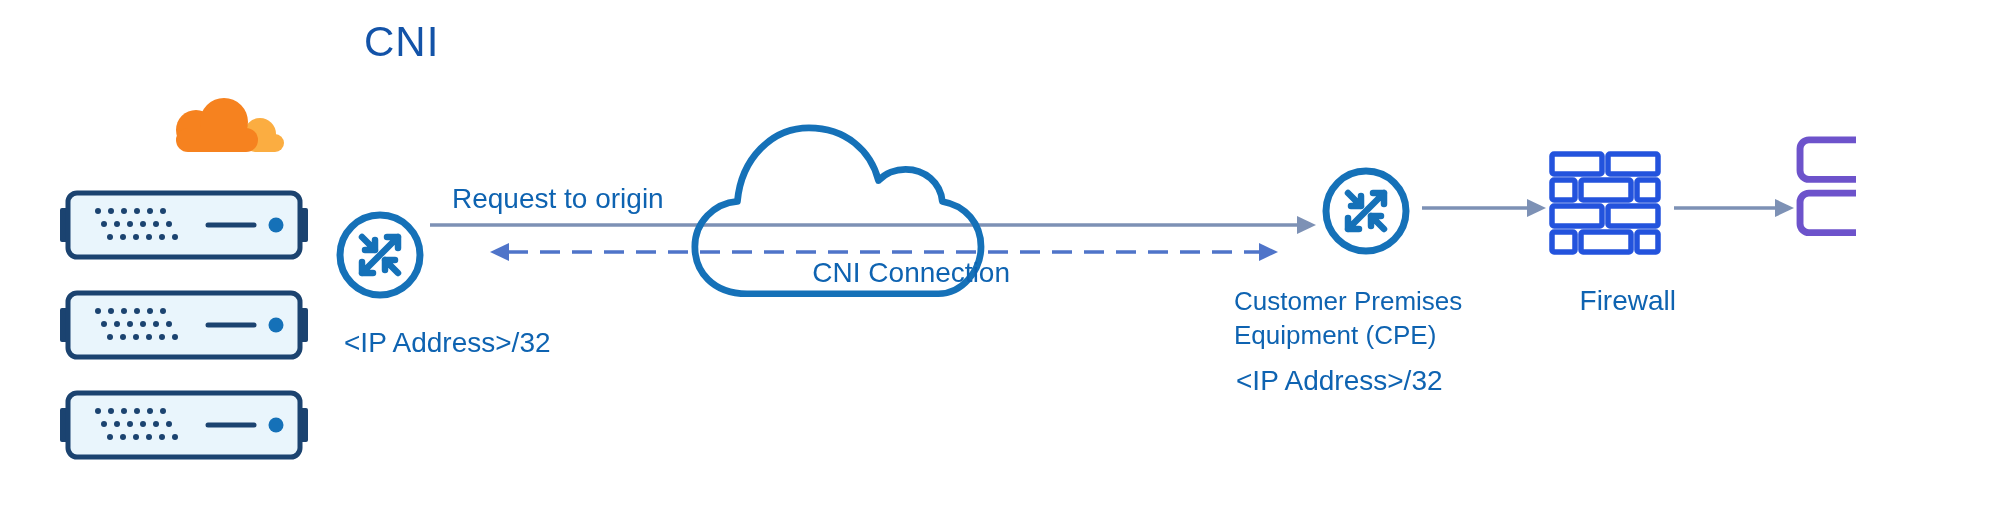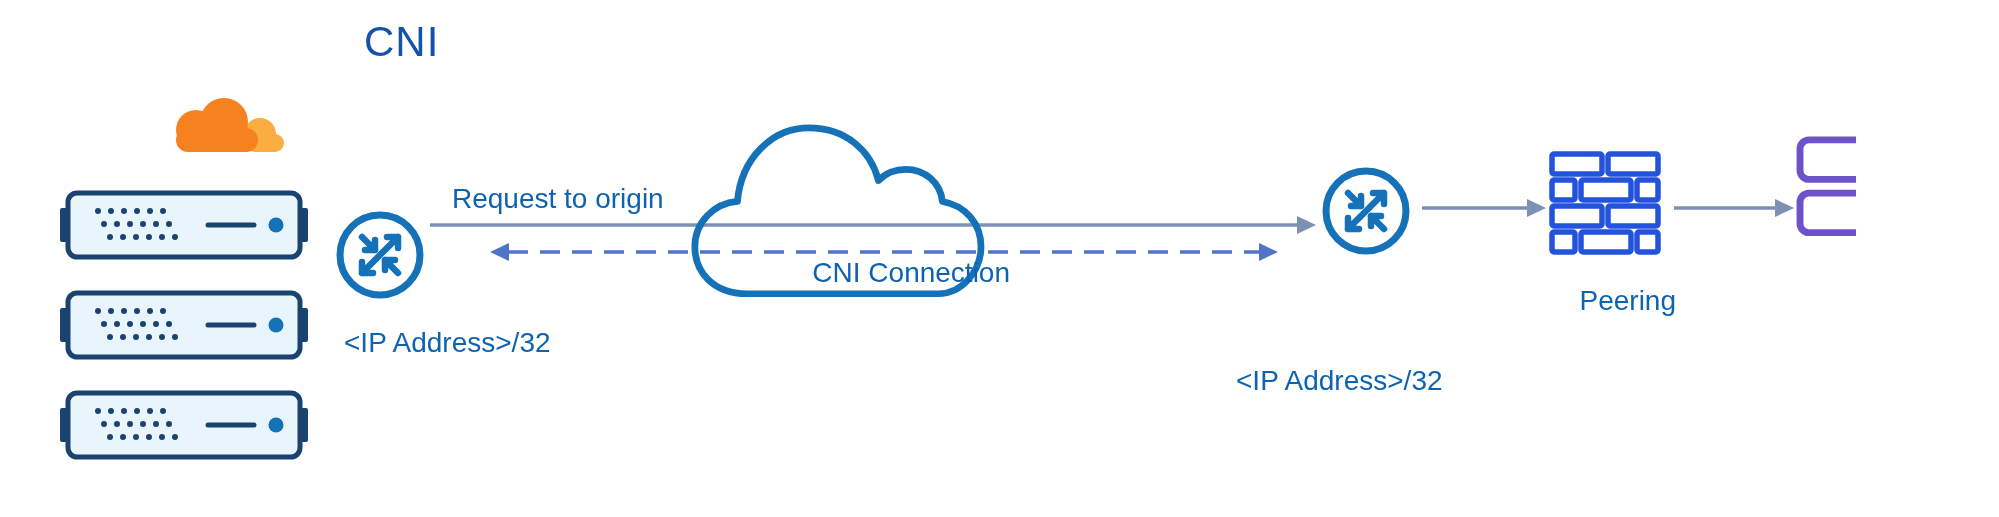--- a/index.html
+++ b/index.html
@@ -136,37 +136,41 @@
              C 272 64 288 78 290 98
              C 314 102 330 122 330 146
              C 330 172 310 196 286 196
              Z" fill="none" stroke="#1571b8" stroke-width="7" stroke-linejoin="round"></path>
   </svg>
   <div class="abs blue-label center" style="left:662px;top:258px;width:348px">CNI Connection</div>
 
   <svg class="abs" style="left:1318px;top:163px" width="96" height="96" viewBox="0 0 96 96">
       <use href="#router-icon"></use>
     </svg>
+  <div class="cpe-name">
+    <span>Customer Premises</span>
+    <span>Equipment (CPE)</span>
+  </div>
   <div class="abs blue-label" style="left:1236px;top:366px">&lt;IP Address&gt;/32</div>
 
   <svg class="abs" style="left:1548px;top:150px" width="114" height="106" viewBox="0 0 114 106">
     <g fill="none" stroke="#2353dd" stroke-width="5.5">
       <rect x="4" y="4" width="50" height="20" rx="2"></rect>
       <rect x="60" y="4" width="50" height="20" rx="2"></rect>
       <rect x="4" y="30" width="23" height="20" rx="2"></rect>
       <rect x="33" y="30" width="50" height="20" rx="2"></rect>
       <rect x="89" y="30" width="21" height="20" rx="2"></rect>
       <rect x="4" y="56" width="50" height="20" rx="2"></rect>
       <rect x="60" y="56" width="50" height="20" rx="2"></rect>
       <rect x="4" y="82" width="23" height="20" rx="2"></rect>
       <rect x="33" y="82" width="50" height="20" rx="2"></rect>
       <rect x="89" y="82" width="21" height="20" rx="2"></rect>
     </g>
   </svg>
-  <div class="abs blue-label center" style="left:1534px;top:286px;width:142px">Peering</div>
+  <div class="abs blue-label center" style="left:1534px;top:286px;width:142px">Firewall</div>
 
   <svg class="abs" style="left:1796px;top:134px" width="152" height="140" viewBox="0 0 154 142">
     <g fill="none" stroke="#6d53cb" stroke-width="7">
       <rect x="4" y="6" width="132" height="40" rx="9"></rect>
       <rect x="4" y="60" width="132" height="40" rx="9"></rect>
     </g>
     <circle cx="114" cy="26" r="5.5" fill="#6d53cb"></circle>
     <g>
       <path d="M112 136 C 99 119 91 108 91 92 A 21 21 0 1 1 133 92 C 133 108 125 119 112 136 Z" fill="#ffffff" stroke="#ffffff" stroke-width="20" stroke-linejoin="round"></path>
       <path d="M112 136 C 99 119 91 108 91 92 A 21 21 0 1 1 133 92 C 133 108 125 119 112 136 Z" fill="#ffffff" stroke="#6d53cb" stroke-width="7" stroke-linejoin="round"></path>

